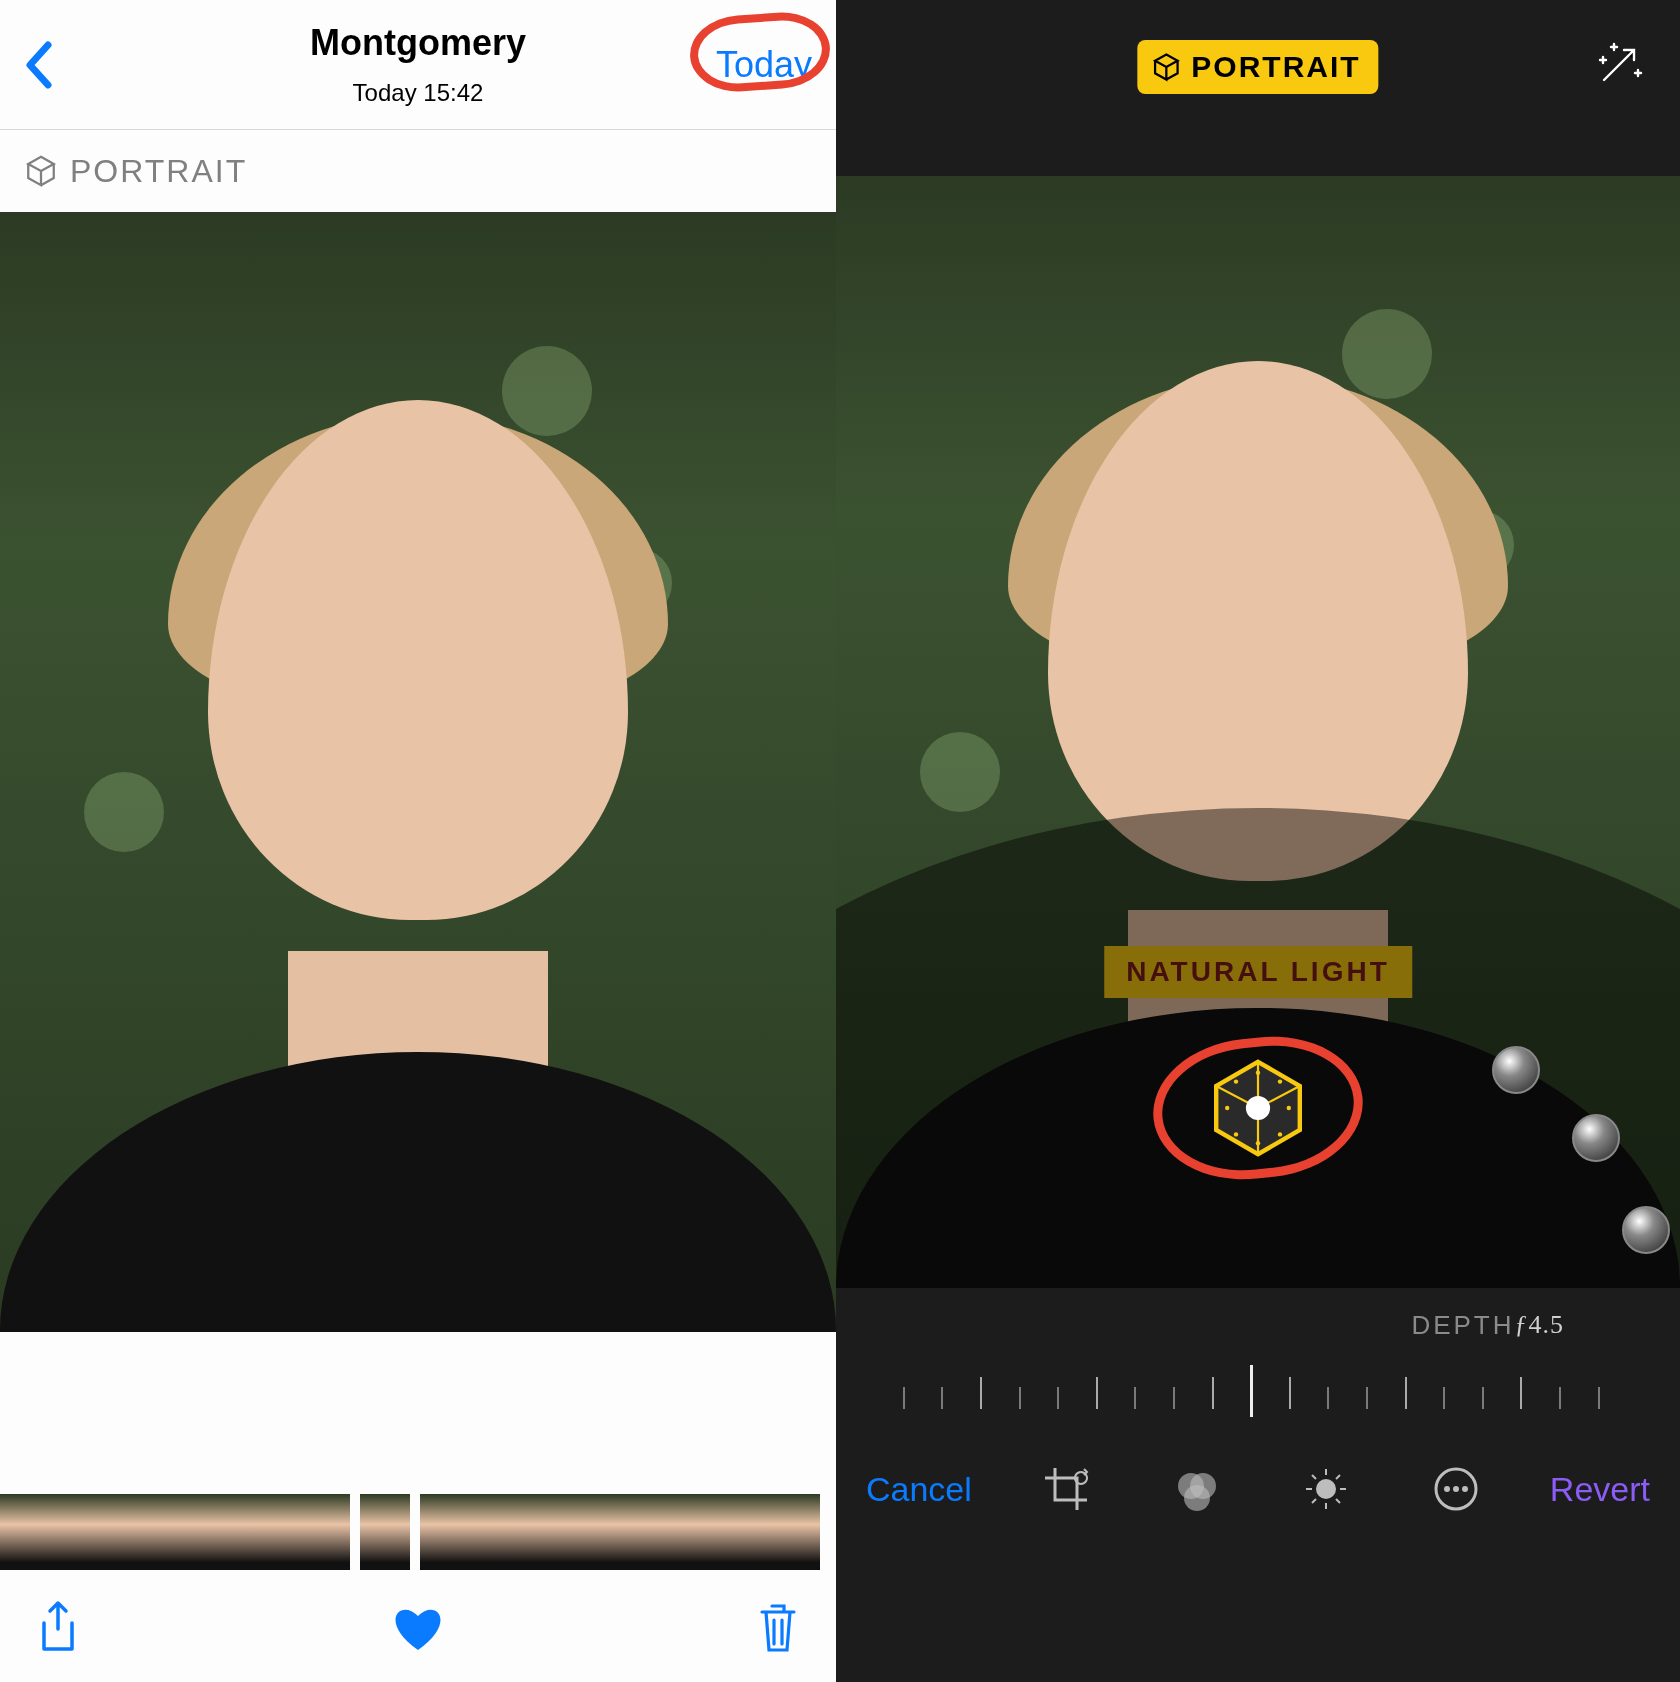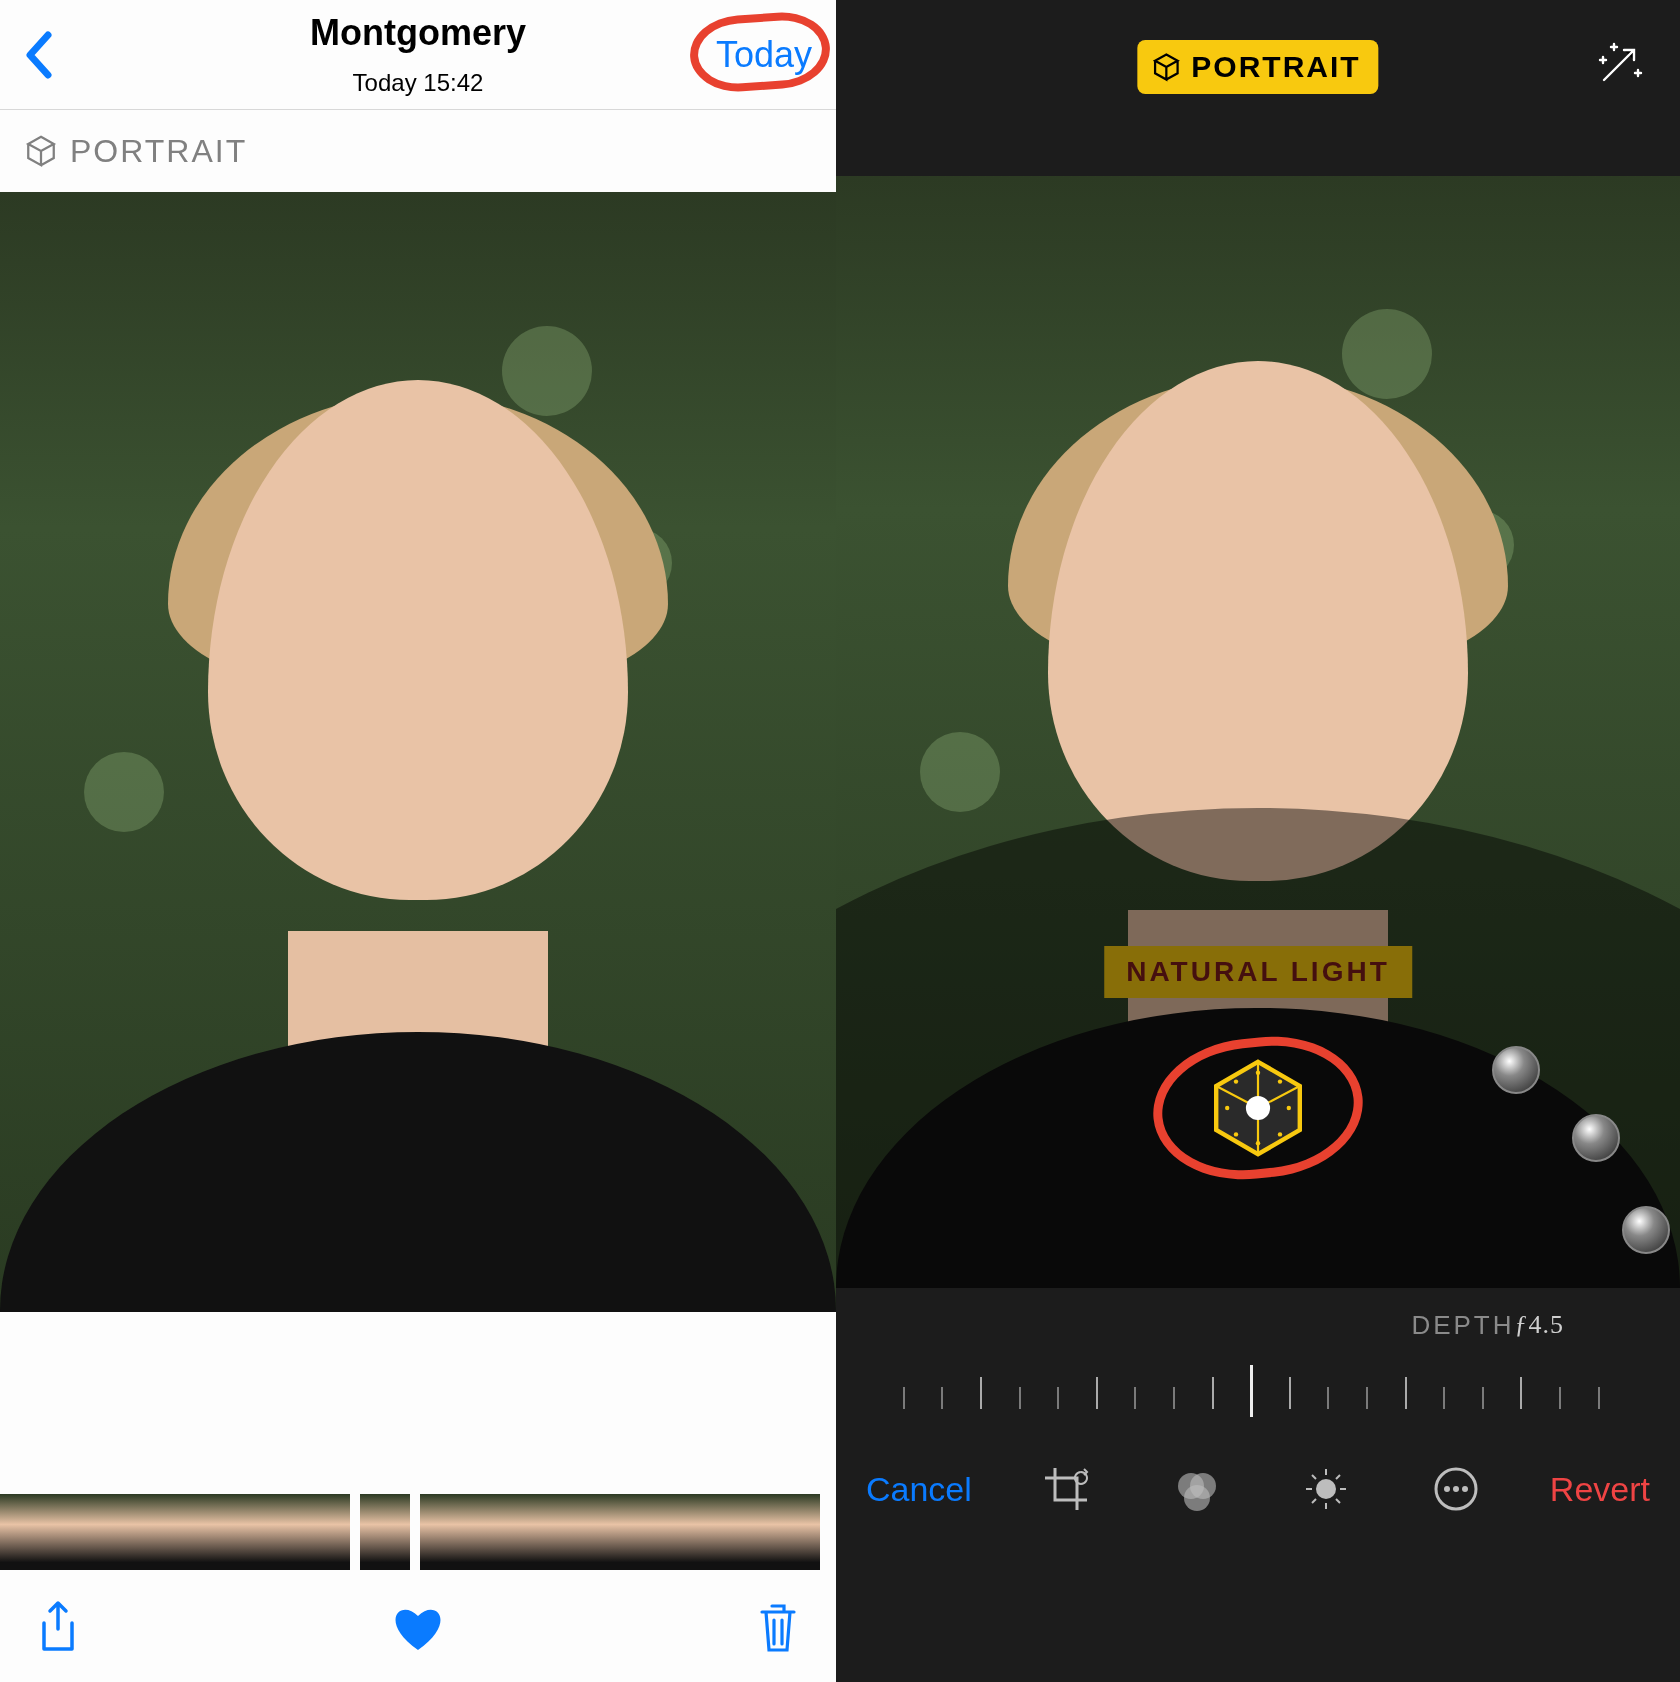--- a/index.html
+++ b/index.html
@@ -5,21 +5,21 @@
   * { box-sizing: border-box; margin: 0; padding: 0; }
   html, body { width: 1680px; height: 1682px; font-family: -apple-system, "Helvetica Neue", Arial, sans-serif; }
   body { display: flex; }
 
   
   .pane { height: 100%; display: flex; flex-direction: column; position: relative; }
   .pane-left { width: 836px; background: #fdfdfd; }
   .pane-right { width: 844px; background: #1c1c1c; }
 
   .nav-bar {
-    height: 110px; border-bottom: 1px solid #d8d8d8;
+    height: 130px; border-bottom: 1px solid #d8d8d8;
     display: flex; align-items: center; padding: 0 24px;
     position: relative;
   }
   .nav-back { color: #0a7bff; font-size: 60px; font-weight: 600; width: 60px; }
   .nav-title-wrap { position: absolute; left:0; right:0; text-align: center; pointer-events:none;}
   .nav-title { font-size: 36px; font-weight: 600; color: #000; }
   .nav-subtitle { font-size: 24px; color: #000; margin-top:15px;}
   .nav-edit {
     margin-left: auto; color: #0a7bff; font-size: 36px; font-weight: 400;
     position: relative; z-index: 2;
@@ -101,21 +101,21 @@
   .ticks { height:70px; position:relative; margin-top:16px;}
   .ticks .tick { position:absolute; bottom:18px; width:2px; height:22px; background:#7a7a7a;}
   .ticks .tick.major { height:32px; background:#aaa;}
   .ticks .ind { position:absolute; bottom:10px; width:3px; height:52px; background:#eee;}
 
   .editor-toolbar {
     height: 124px; display:flex; align-items:center; justify-content:space-between;
     padding: 0 30px;
   }
   .et-text { font-size: 34px; }
-  .cancel { color:#0a7bff; } .revert { color:#ef4444; }
+  .cancel { color:#0a7bff; } .revert { color:#8b5cf6; }
   .et-center { display:flex; gap:84px; align-items:center;}
   .et-icon { color:#bdbdbd; }
 
   svg { display:block; }
 </style>
 </head>
 <body>
 
 <div class="pane pane-left">
 

